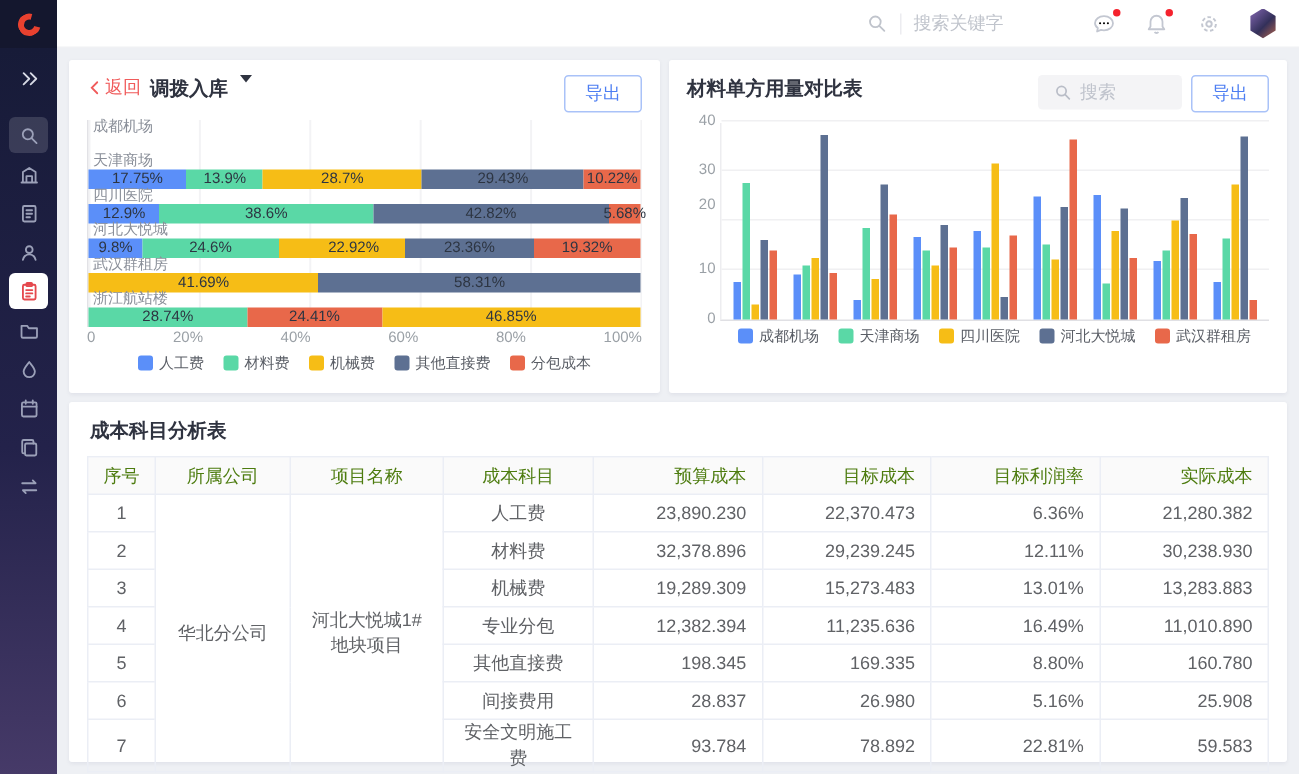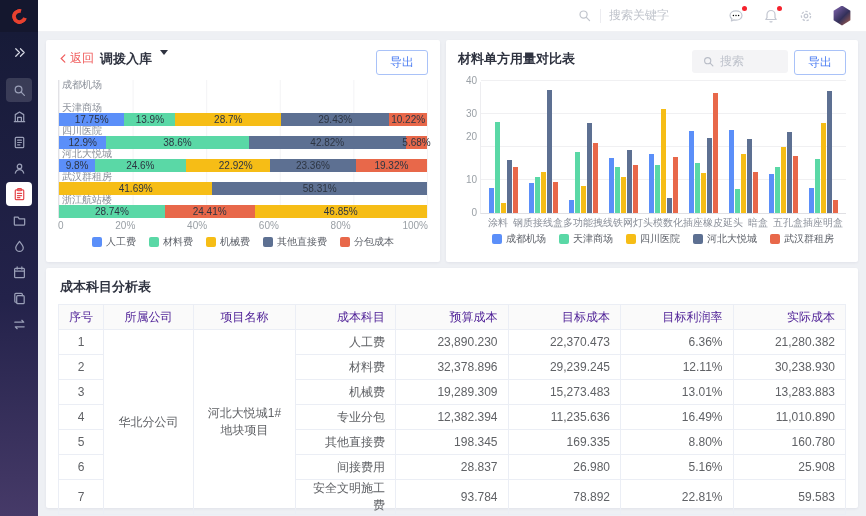--- a/index.html
+++ b/index.html
@@ -67,22 +67,22 @@
   .gcell { flex:1; display:flex; align-items:flex-end; justify-content:center; gap:1px; position:relative; z-index:1; }
   .gbar { width:5px; }
   .gxrow { display:flex; padding:0 3px; height:13px; margin-top:2px; }
   .glabel { flex:1; text-align:center; font-size:10px; color:#8a8f99; white-space:nowrap; }
 
   
   .table-card { margin-top:6px; height:240px; padding:10px 12px; }
   .table-title { font-size:13px; font-weight:bold; color:#2f3340; margin:0 0 8px 2px; }
   table { width:100%; border-collapse:collapse; table-layout:fixed; font-size:12px; color:#606266; }
   th,td { border:1px solid #ebeef5; height:25px; padding:0 10px; font-weight:normal; }
-  thead th { background:#fafafa; color:#4c1d95; }
-  .al { text-align:right; } .ac { text-align:center; } .ar { text-align:right; }
+  thead th { background:#fafafa; color:#4d7c0f; }
+  .al { text-align:center; } .ac { text-align:center; } .ar { text-align:right; }
   td.merged { text-align:center; vertical-align:middle; }
 </style>
 </head>
 <body>
 
 <div class="app">
 
   <div class="logo-box">
     <div class="logo-ring"></div>
   </div>
@@ -388,31 +388,20 @@
                 <div class="gbar" style="height: 56.76px; background: rgb(232, 104, 74);"></div>
               </div>
               <div class="gcell">
                 <div class="gbar" style="height: 25.41px; background: rgb(91, 143, 249);"></div>
                 <div class="gbar" style="height: 54.45px; background: rgb(90, 216, 166);"></div>
                 <div class="gbar" style="height: 89.76px; background: rgb(246, 189, 22);"></div>
                 <div class="gbar" style="height: 122.1px; background: rgb(93, 112, 146);"></div>
                 <div class="gbar" style="height: 12.54px; background: rgb(232, 104, 74);"></div>
               </div>
             </div>
-          <div class="gxrow">
-              <div class="glabel">涂料</div>
-              <div class="glabel">钢质接线盒</div>
-              <div class="glabel">多功能拽线</div>
-              <div class="glabel">铁网灯头</div>
-              <div class="glabel">模数化插座</div>
-              <div class="glabel">橡皮延头</div>
-              <div class="glabel">暗盒</div>
-              <div class="glabel">五孔盒</div>
-              <div class="glabel">插座明盒</div>
-            </div>
           <div class="legend">
               <span class="legend-item">
                 <span class="sw" style="background: rgb(91, 143, 249);"></span>
                 <span>成都机场</span>
               </span>
               <span class="legend-item">
                 <span class="sw" style="background: rgb(90, 216, 166);"></span>
                 <span>天津商场</span>
               </span>
               <span class="legend-item">

